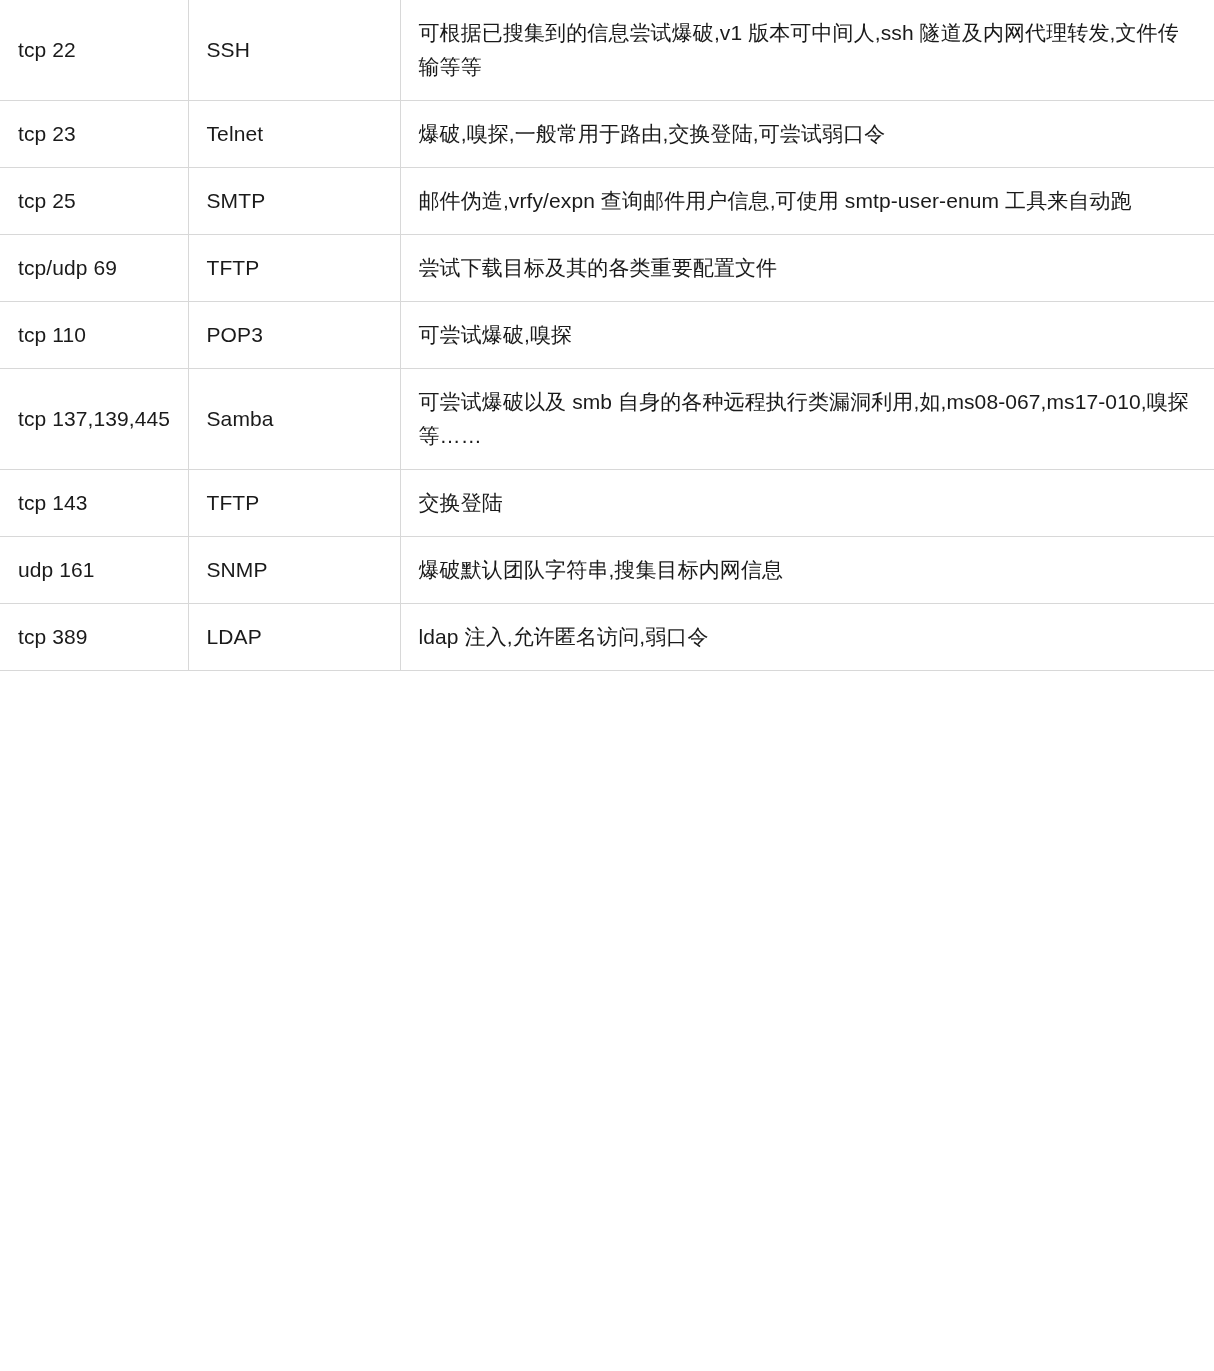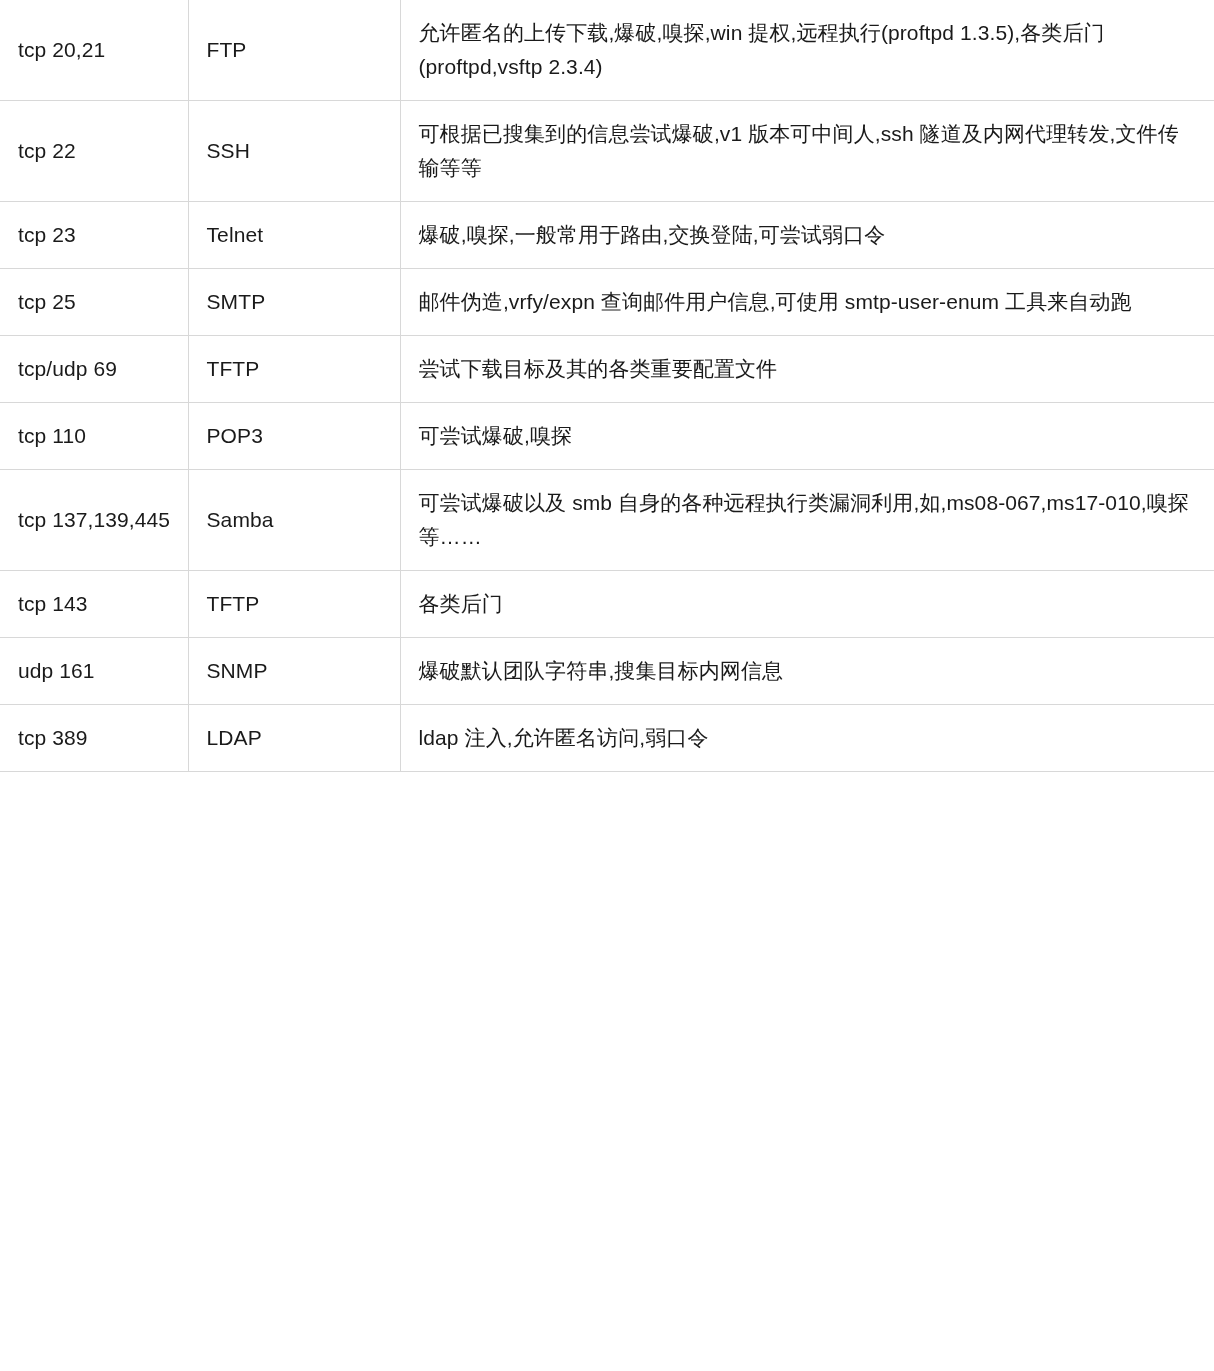--- a/index.html
+++ b/index.html
@@ -54,25 +54,20 @@
 <body>
 
 <table class="port-table">
   <colgroup>
     <col class="c-port">
     <col class="c-svc">
     <col class="c-desc">
   </colgroup>
   <tbody>
     <tr>
-      <td class="cell-port">tcp 20,21</td>
-      <td class="cell-service">FTP</td>
-      <td class="cell-desc">允许匿名的上传下载,爆破,嗅探,win 提权,远程执行(proftpd 1.3.5),各类后门(proftpd,vsftp 2.3.4)</td>
-    </tr>
-    <tr>
       <td class="cell-port">tcp 22</td>
       <td class="cell-service">SSH</td>
       <td class="cell-desc">可根据已搜集到的信息尝试爆破,v1 版本可中间人,ssh 隧道及内网代理转发,文件传输等等</td>
     </tr>
     <tr>
       <td class="cell-port">tcp 23</td>
       <td class="cell-service">Telnet</td>
       <td class="cell-desc">爆破,嗅探,一般常用于路由,交换登陆,可尝试弱口令</td>
     </tr>
     <tr>
@@ -91,21 +86,21 @@
       <td class="cell-desc">可尝试爆破,嗅探</td>
     </tr>
     <tr>
       <td class="cell-port">tcp 137,139,445</td>
       <td class="cell-service">Samba</td>
       <td class="cell-desc">可尝试爆破以及 smb 自身的各种远程执行类漏洞利用,如,ms08-067,ms17-010,嗅探等……</td>
     </tr>
     <tr>
       <td class="cell-port">tcp 143</td>
       <td class="cell-service">TFTP</td>
-      <td class="cell-desc">各类后门</td>
+      <td class="cell-desc">交换登陆</td>
     </tr>
     <tr>
       <td class="cell-port">udp 161</td>
       <td class="cell-service">SNMP</td>
       <td class="cell-desc">爆破默认团队字符串,搜集目标内网信息</td>
     </tr>
     <tr>
       <td class="cell-port">tcp 389</td>
       <td class="cell-service">LDAP</td>
       <td class="cell-desc">ldap 注入,允许匿名访问,弱口令</td>

